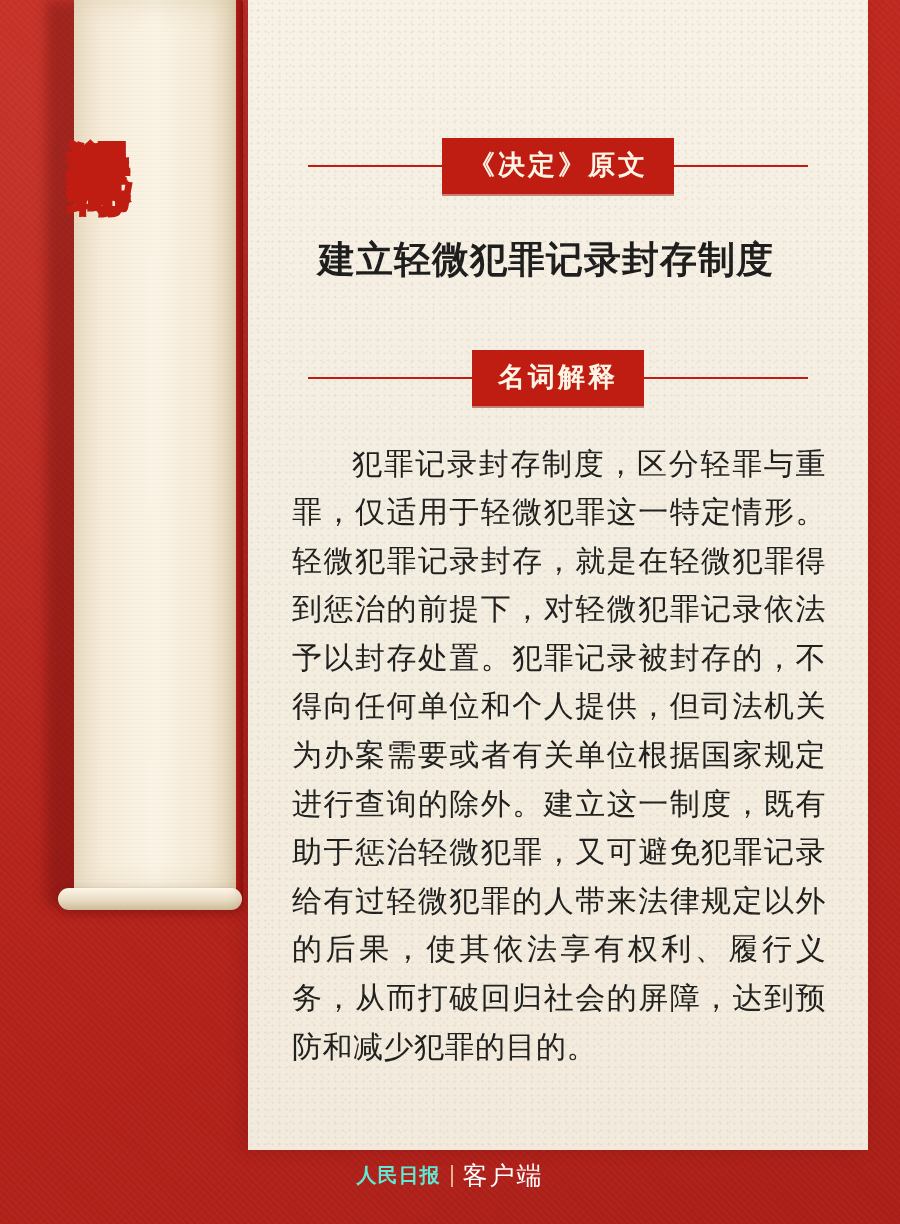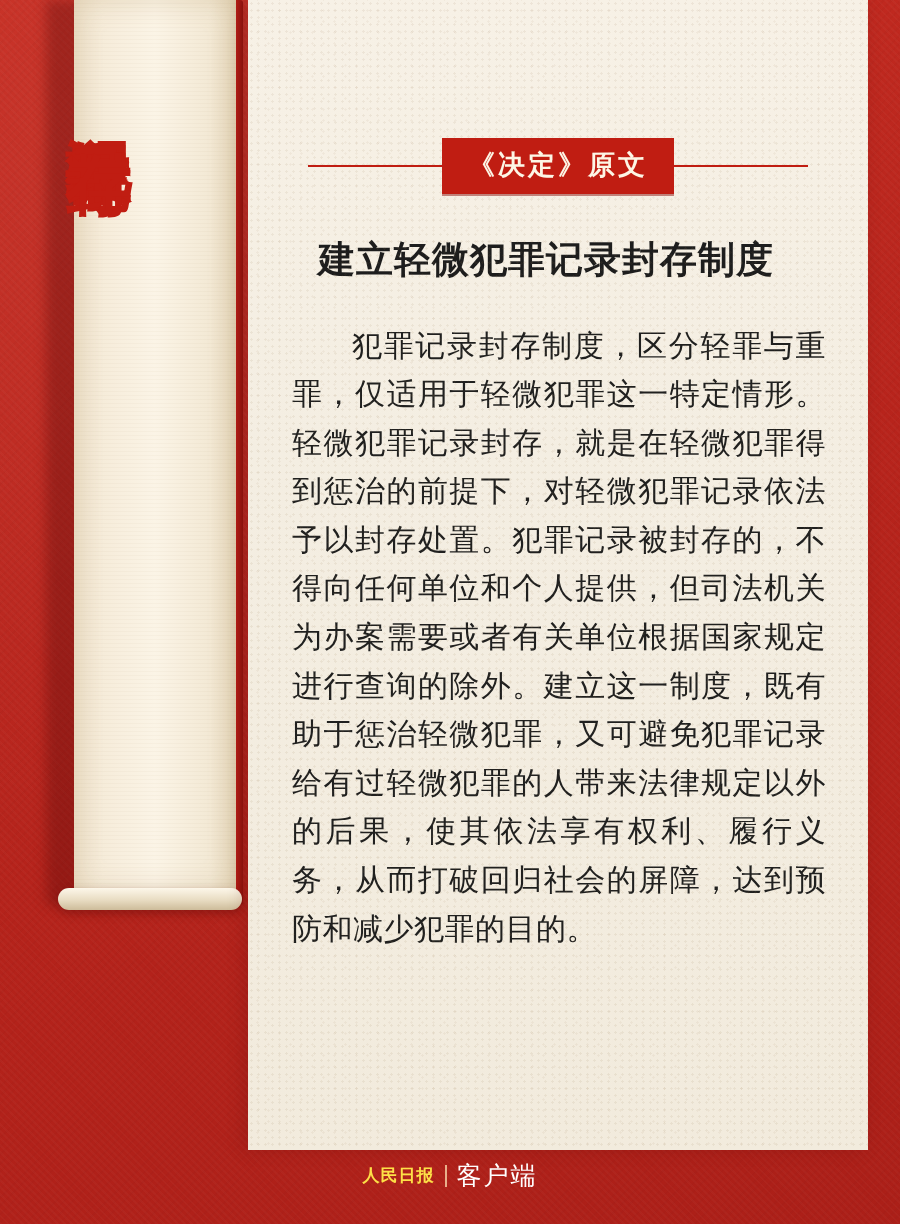--- a/index.html
+++ b/index.html
@@ -200,22 +200,22 @@
     position: absolute;
     left: 0;
     right: 0;
     bottom: 32px;
     display: flex;
     align-items: center;
     justify-content: center;
     gap: 10px;
   }
   .footer .rmrb {
-    color: #fde047;
-    font-size: 17px;
+    color: #5eead4;
+    font-size: 20px;
     font-weight: 700;
     letter-spacing: 1px;
     font-family: Liberation Serif, serif;
   }
   .footer .bar {
     width: 2px;
     height: 22px;
     background: #f2c9a0;
     opacity: .85;
   }
@@ -247,20 +247,25 @@
 <div class="content-paper">
 
   <div class="section-head head1">
     <span class="rule"></span>
     <span class="plaque">《决定》原文</span>
     <span class="rule"></span>
   </div>
 
   <div class="quote-text">建立轻微犯罪记录封存制度</div>
 
+  <div class="section-head head2">
+    <span class="rule"></span>
+    <span class="plaque">名词解释</span>
+    <span class="rule"></span>
+  </div>
 
   <div class="explain-text">犯罪记录封存制度，区分轻罪与重罪，仅适用于轻微犯罪这一特定情形。轻微犯罪记录封存，就是在轻微犯罪得到惩治的前提下，对轻微犯罪记录依法予以封存处置。犯罪记录被封存的，不得向任何单位和个人提供，但司法机关为办案需要或者有关单位根据国家规定进行查询的除外。建立这一制度，既有助于惩治轻微犯罪，又可避免犯罪记录给有过轻微犯罪的人带来法律规定以外的后果，使其依法享有权利、履行义务，从而打破回归社会的屏障，达到预防和减少犯罪的目的。</div>
 </div>
 
 <div class="footer">
   <span class="rmrb">人民日报</span>
   <span class="bar"></span>
   <span class="app">客户端</span>
 </div>
 

